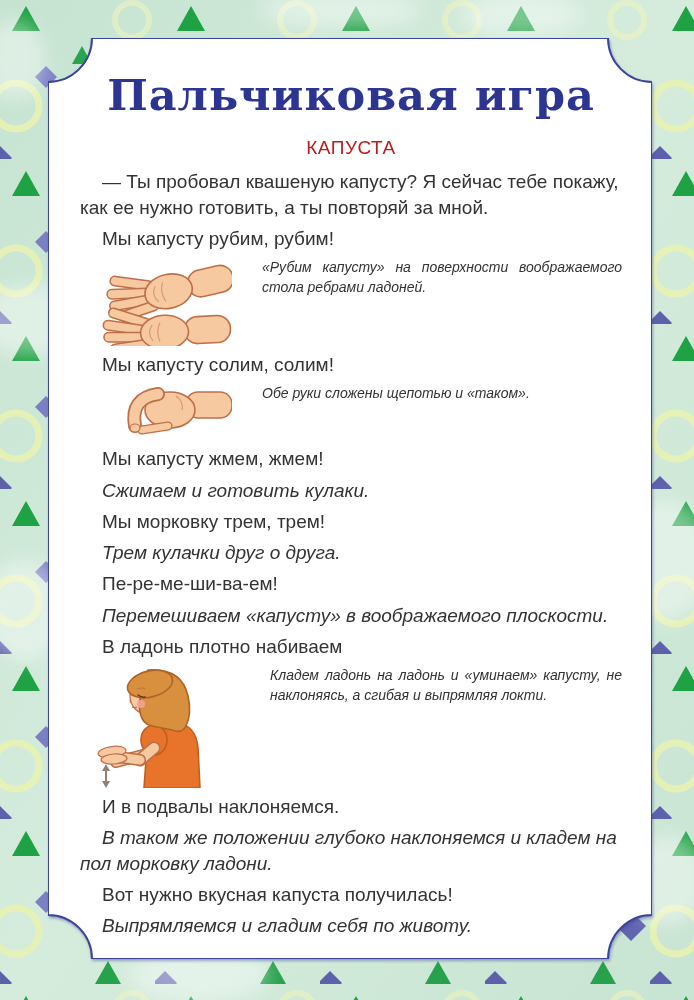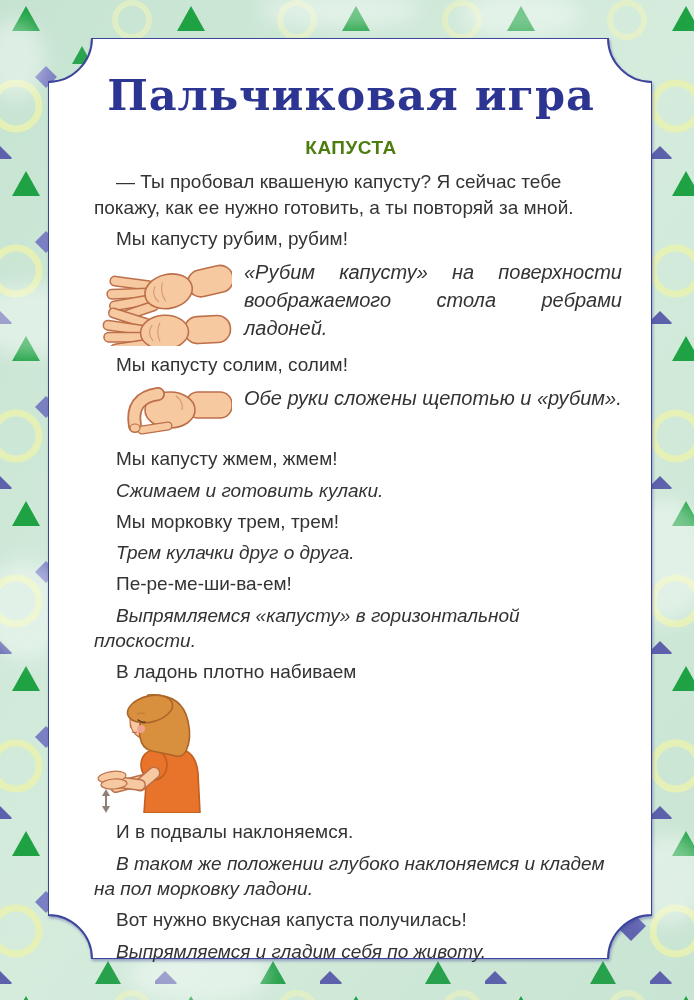--- a/index.html
+++ b/index.html
@@ -6,29 +6,29 @@
   .page{position:relative;width:694px;height:1000px;overflow:hidden;
         font-family:"Liberation Sans",sans-serif;}
   .bg{position:absolute;left:0;top:0;}
   .card-svg{position:absolute;left:48px;top:38px;
             filter:drop-shadow(1px 2px 1.5px rgba(61,68,155,.45));}
   .content{position:absolute;left:48px;top:38px;width:604px;height:858px;
            box-sizing:border-box;padding:34px 30px 0 32px;color:#333333;}
   h1.title{margin:0;text-align:center;font-family:"DejaVu Serif",serif;
            font-weight:bold;font-size:43px;line-height:1.1;color:#2c3591;
            letter-spacing:1px;}
-  h2.subtitle{margin:18px 0 0;text-align:center;font-size:19px;font-weight:bold;
-              color:#4d7c0f;letter-spacing:.5px;font-family:"Liberation Sans",sans-serif;}
-  .content p{margin:6px 14px 0;font-size:19px;line-height:1.33;text-indent:22px;}
+  h2.subtitle{margin:18px 0 0;text-align:center;font-size:19px;font-weight:normal;
+              color:#b91c1c;letter-spacing:.5px;font-family:"Liberation Sans",sans-serif;}
+  .content p{margin:6px 0 0;font-size:19px;line-height:1.33;text-indent:22px;}
   .content p.intro{margin-top:10px;}
   .content p.note{font-style:italic;}
   .fig{display:flex;align-items:flex-start;margin-top:3px;}
   .fig .ill{flex:none;}
-  .fig .caption{flex:1;font-style:italic;font-size:20px;line-height:1.4;
-                text-align:justify;text-indent:0;margin:4px 0 0 12px;}
+  .fig .caption{flex:1;font-style:italic;font-size:14px;line-height:1.4;
+                text-align:justify;text-indent:0;margin:4px 0 0 30px;}
   .ml20{margin-left:20px;} .ml34{margin-left:34px;} .ml10{margin-left:10px;}
   
   .sk{fill:#f6c9a0;stroke:#bd6f49;stroke-width:1.6;}
   .sk2{fill:#f6c9a0;stroke:#bd6f49;stroke-width:1.2;}
   .lo{stroke:#bd6f49;fill:none;stroke-linecap:round;}
   .li{stroke:#f6c9a0;fill:none;stroke-linecap:round;}
   .crease{stroke:#bd6f49;fill:none;stroke-width:1.1;opacity:.55;}
   .shirt{fill:#e8742b;stroke:#c05f1e;stroke-width:1.6;}
   .hair{fill:#d88f3e;stroke:#ad6527;stroke-width:1.6;}
 </style>
@@ -119,29 +119,29 @@
       <svg class="ill ml34" width="118" height="60" viewBox="0 0 118 60" aria-hidden="true">
         <rect x="72" y="12" width="46" height="26" rx="12" class="sk"></rect>
         <ellipse cx="56" cy="30" rx="25" ry="18" class="sk"></ellipse>
         <path d="M44 14 Q16 18 21 46" class="lo" stroke-width="14"></path>
         <path d="M44 14 Q16 18 21 46" class="li" stroke-width="10.5"></path>
         <line x1="54" y1="46" x2="28" y2="50" class="lo" stroke-width="9"></line>
         <line x1="54" y1="46" x2="28" y2="50" class="li" stroke-width="6.5"></line>
         <ellipse cx="21" cy="48" rx="5" ry="4" class="sk2"></ellipse>
         <path d="M62,16 q8,6 6,14" class="crease"></path>
       </svg>
-      <p class="caption">Обе руки сложены щепотью и «рубим».</p>
+      <p class="caption">Обе руки сложены щепотью и «таком».</p>
     </div>
 
     <p>Мы капусту жмем, жмем!</p>
     <p class="note">Сжимаем и готовить кулаки.</p>
     <p>Мы морковку трем, трем!</p>
     <p class="note">Трем кулачки друг о друга.</p>
     <p>Пе-ре-ме-ши-ва-ем!</p>
-    <p class="note">Выпрямляемся «капусту» в горизонтальной плоскости.</p>
+    <p class="note">Перемешиваем «капусту» в воображаемого плоскости.</p>
     <p>В ладонь плотно набиваем</p>
 
     <div class="fig">
       <svg class="ill ml10" width="150" height="126" viewBox="0 0 150 126" aria-hidden="true">
 
         <line x1="72" y1="88" x2="26" y2="100" class="lo" stroke-width="12"></line>
         <line x1="72" y1="88" x2="26" y2="100" class="li" stroke-width="9"></line>
 
         <rect x="66" y="46" width="13" height="18" class="sk2"></rect>
 
@@ -173,20 +173,21 @@
         <circle cx="51" cy="42" r="4" fill="#f4a79a" opacity="0.85"></circle>
         <path d="M41 37 q-2 2 0 4" stroke="#bd6f49" stroke-width="1" fill="none"></path>
         <path d="M42 45 q3 1 5 0" stroke="#c06a52" stroke-width="1.2" fill="none"></path>
 
         <g>
           <line x1="16" y1="107" x2="16" y2="121" stroke="#8f8078" stroke-width="2"></line>
           <path d="M16 102 l-4 7 h8 Z" fill="#8f8078"></path>
           <path d="M16 126 l-4 -7 h8 Z" fill="#8f8078"></path>
         </g>
       </svg>
+      <p class="caption">Кладем ладонь на ладонь и «уминаем» капусту, не наклоняясь, а сгибая и выпрямляя локти.</p>
     </div>
 
     <p>И в подвалы наклоняемся.</p>
     <p class="note">В таком же положении глубоко наклоняемся и кладем на пол морковку ладони.</p>
     <p>Вот нужно вкусная капуста получилась!</p>
     <p class="note">Выпрямляемся и гладим себя по животу.</p>
 
   </div>
 </div>
 

